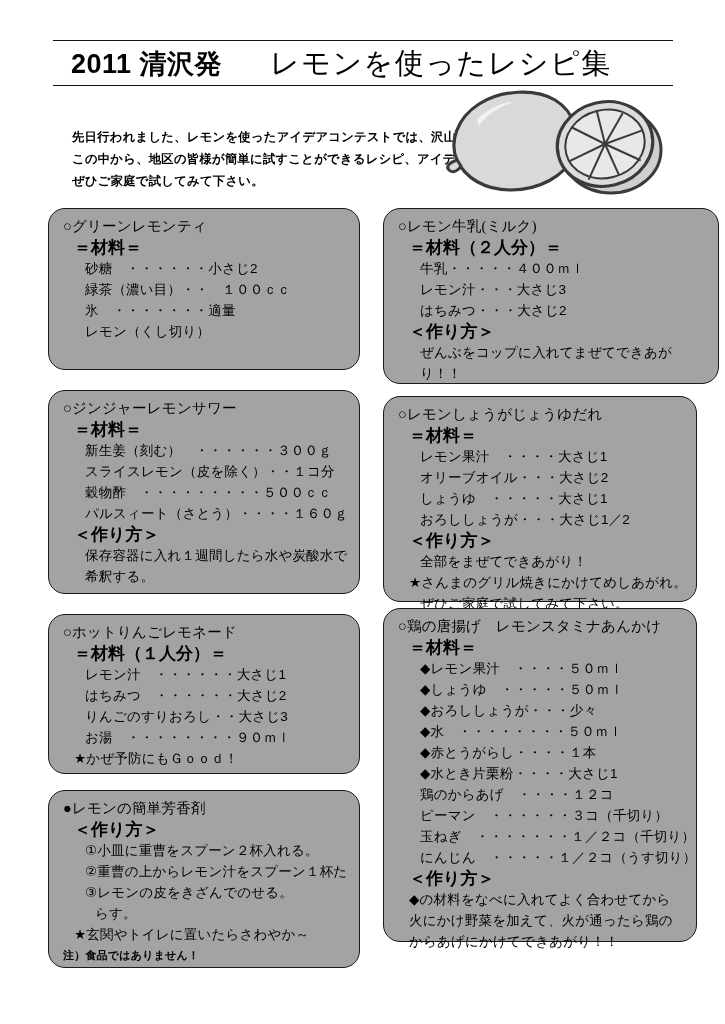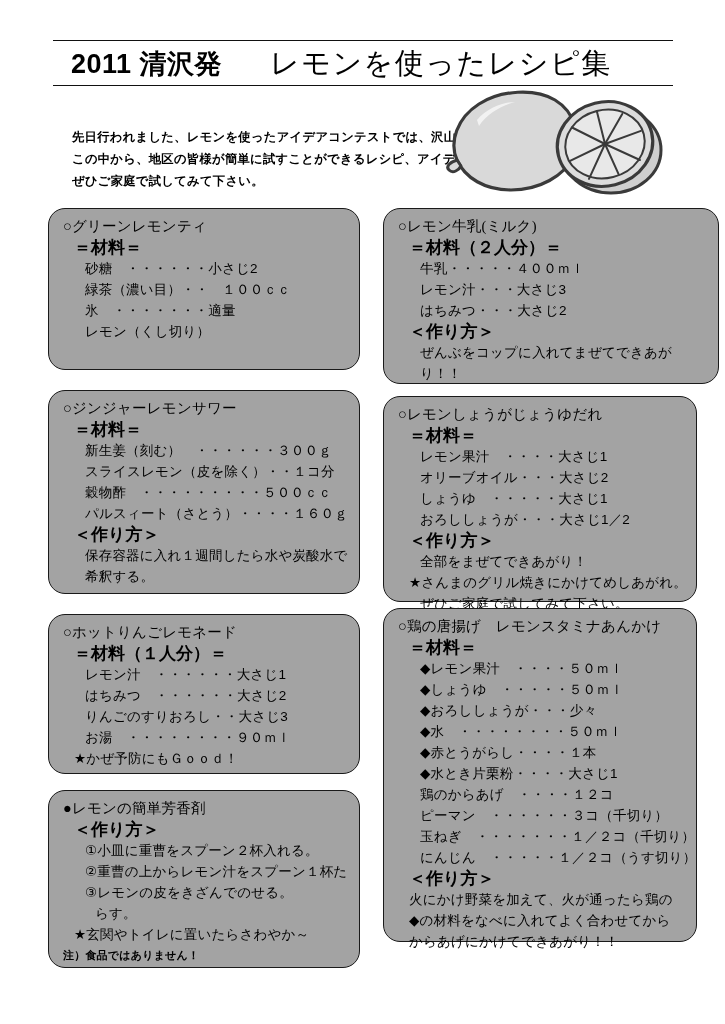--- a/index.html
+++ b/index.html
@@ -264,20 +264,20 @@
       <div class="r-line">◆しょうゆ　・・・・・５０ｍｌ</div>
       <div class="r-line">◆おろししょうが・・・少々</div>
       <div class="r-line">◆水　・・・・・・・・５０ｍｌ</div>
       <div class="r-line">◆赤とうがらし・・・・１本</div>
       <div class="r-line">◆水とき片栗粉・・・・大さじ1</div>
       <div class="r-line">鶏のからあげ　・・・・１２コ</div>
       <div class="r-line">ピーマン　・・・・・・３コ（千切り）</div>
       <div class="r-line">玉ねぎ　・・・・・・・１／２コ（千切り）</div>
       <div class="r-line">にんじん　・・・・・１／２コ（うす切り）</div>
       <div class="r-sub">＜作り方＞</div>
+      <div class="r-line star">◆の材料をなべに入れてよく合わせてから</div>
       <div class="r-line star">火にかけ野菜を加えて、火が通ったら鶏の</div>
-      <div class="r-line star">◆の材料をなべに入れてよく合わせてから</div>
       <div class="r-line star">からあげにかけてできあがり！！</div>
     </div>
 
   </div>
 
 </div>
 
 </body></html>

